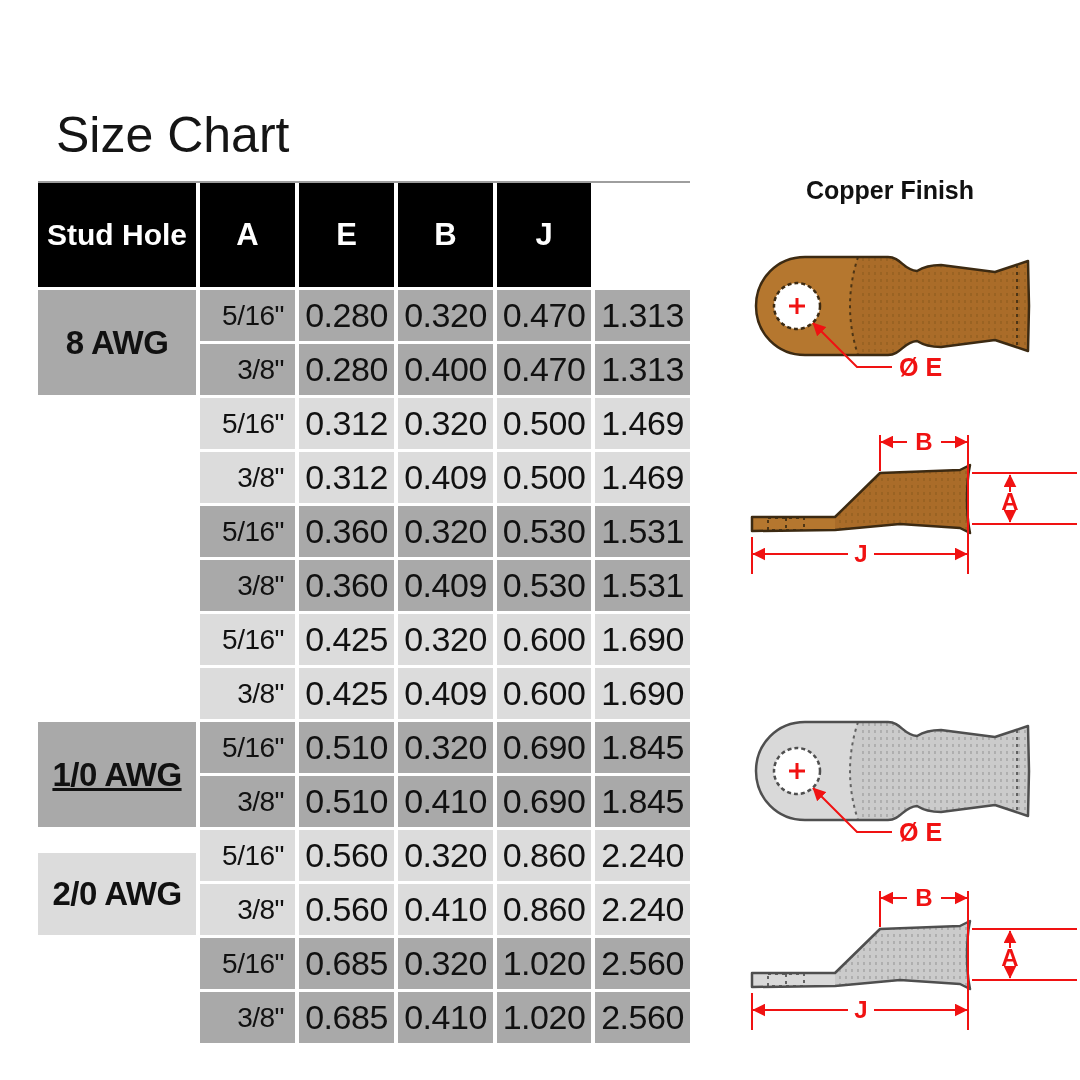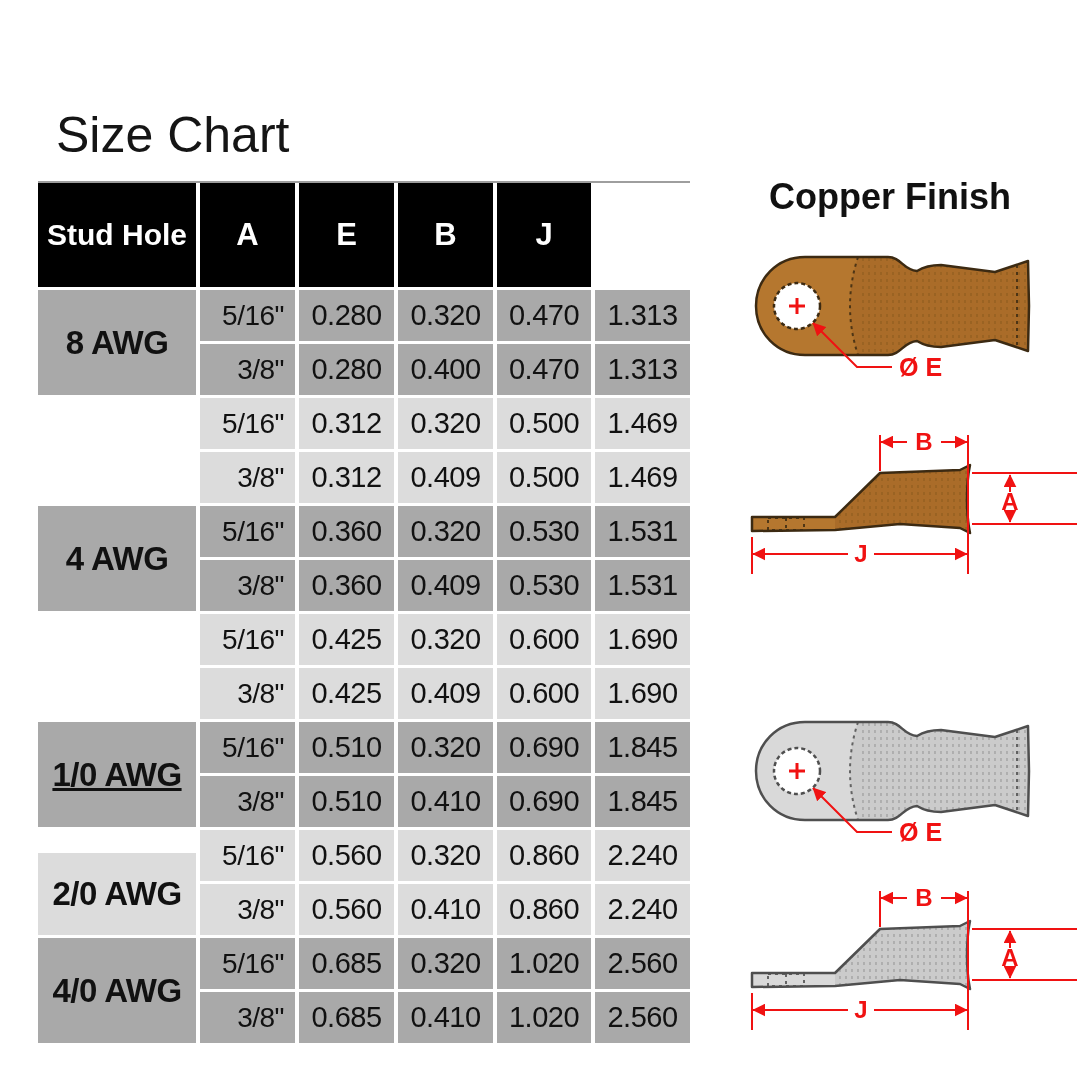--- a/index.html
+++ b/index.html
@@ -30,25 +30,25 @@
          font-weight:bold;font-size:30px;line-height:1.18;padding:0 6px;}
   .hcell.letter{font-size:31px;}
   .group{display:grid;grid-template-columns:158px 95px 95px 95px 94px 95px;
          grid-template-rows:51px 51px;gap:3px 4px;}
   .cell{display:flex;align-items:center;justify-content:center;font-size:29px;
         letter-spacing:-0.5px;color:#111;}
   .group.dark .cell{background:var(--row-dark);}
   .group.light .cell{background:var(--row-light);}
   .cell.gauge{font-weight:bold;font-size:33px;letter-spacing:-0.5px;}
   .cell.stud{justify-content:flex-end;padding-right:11px;font-size:28px;}
-  .cell.val{font-size:29px;}
+  .cell.val{font-size:34px;}
 
   
   .dg-heading{position:absolute;left:700px;width:380px;text-align:center;
-              font-size:36px;font-weight:bold;color:#111;white-space:nowrap;}
+              font-size:25px;font-weight:bold;color:#111;white-space:nowrap;}
   svg{position:absolute;overflow:visible;}
   svg text{font-family:"Liberation Sans","DejaVu Sans",sans-serif;font-weight:bold;
            fill:var(--dimension-red);}
   .dim{stroke:var(--dimension-red);stroke-width:2;fill:none;}
   .arrow-fill{fill:var(--dimension-red);}
   .copper-outline{stroke:var(--copper-outline);}
   .tin-outline{stroke:var(--tin-outline);}
   .copper-fill{fill:var(--copper-body);}
   .tin-fill{fill:var(--tin-body);}
   .copper-barrel-fill{fill:var(--copper-barrel);}
@@ -95,21 +95,20 @@
         <div class="cell val" style="grid-area: 1 / 4;">0.320</div>
         <div class="cell val" style="grid-area: 1 / 5;">0.500</div>
         <div class="cell val" style="grid-area: 1 / 6;">1.469</div>
         <div class="cell stud" style="grid-area: 2 / 2;">3/8"</div>
         <div class="cell val" style="grid-area: 2 / 3;">0.312</div>
         <div class="cell val" style="grid-area: 2 / 4;">0.409</div>
         <div class="cell val" style="grid-area: 2 / 5;">0.500</div>
         <div class="cell val" style="grid-area: 2 / 6;">1.469</div>
       </div>
       <div class="group dark">
-        <div class="cell gauge" style="grid-area: 1 / 1 / span 2;">4 AWG</div>
         <div class="cell stud" style="grid-area: 1 / 2;">5/16"</div>
         <div class="cell val" style="grid-area: 1 / 3;">0.360</div>
         <div class="cell val" style="grid-area: 1 / 4;">0.320</div>
         <div class="cell val" style="grid-area: 1 / 5;">0.530</div>
         <div class="cell val" style="grid-area: 1 / 6;">1.531</div>
         <div class="cell stud" style="grid-area: 2 / 2;">3/8"</div>
         <div class="cell val" style="grid-area: 2 / 3;">0.360</div>
         <div class="cell val" style="grid-area: 2 / 4;">0.409</div>
         <div class="cell val" style="grid-area: 2 / 5;">0.530</div>
         <div class="cell val" style="grid-area: 2 / 6;">1.531</div>
@@ -146,21 +145,20 @@
         <div class="cell val" style="grid-area: 1 / 4;">0.320</div>
         <div class="cell val" style="grid-area: 1 / 5;">0.860</div>
         <div class="cell val" style="grid-area: 1 / 6;">2.240</div>
         <div class="cell stud" style="grid-area: 2 / 2;">3/8"</div>
         <div class="cell val" style="grid-area: 2 / 3;">0.560</div>
         <div class="cell val" style="grid-area: 2 / 4;">0.410</div>
         <div class="cell val" style="grid-area: 2 / 5;">0.860</div>
         <div class="cell val" style="grid-area: 2 / 6;">2.240</div>
       </div>
       <div class="group dark">
-        <div class="cell gauge" style="grid-area: 1 / 1 / span 2;">4/0 AWG</div>
         <div class="cell stud" style="grid-area: 1 / 2;">5/16"</div>
         <div class="cell val" style="grid-area: 1 / 3;">0.685</div>
         <div class="cell val" style="grid-area: 1 / 4;">0.320</div>
         <div class="cell val" style="grid-area: 1 / 5;">1.020</div>
         <div class="cell val" style="grid-area: 1 / 6;">2.560</div>
         <div class="cell stud" style="grid-area: 2 / 2;">3/8"</div>
         <div class="cell val" style="grid-area: 2 / 3;">0.685</div>
         <div class="cell val" style="grid-area: 2 / 4;">0.410</div>
         <div class="cell val" style="grid-area: 2 / 5;">1.020</div>
         <div class="cell val" style="grid-area: 2 / 6;">2.560</div>

